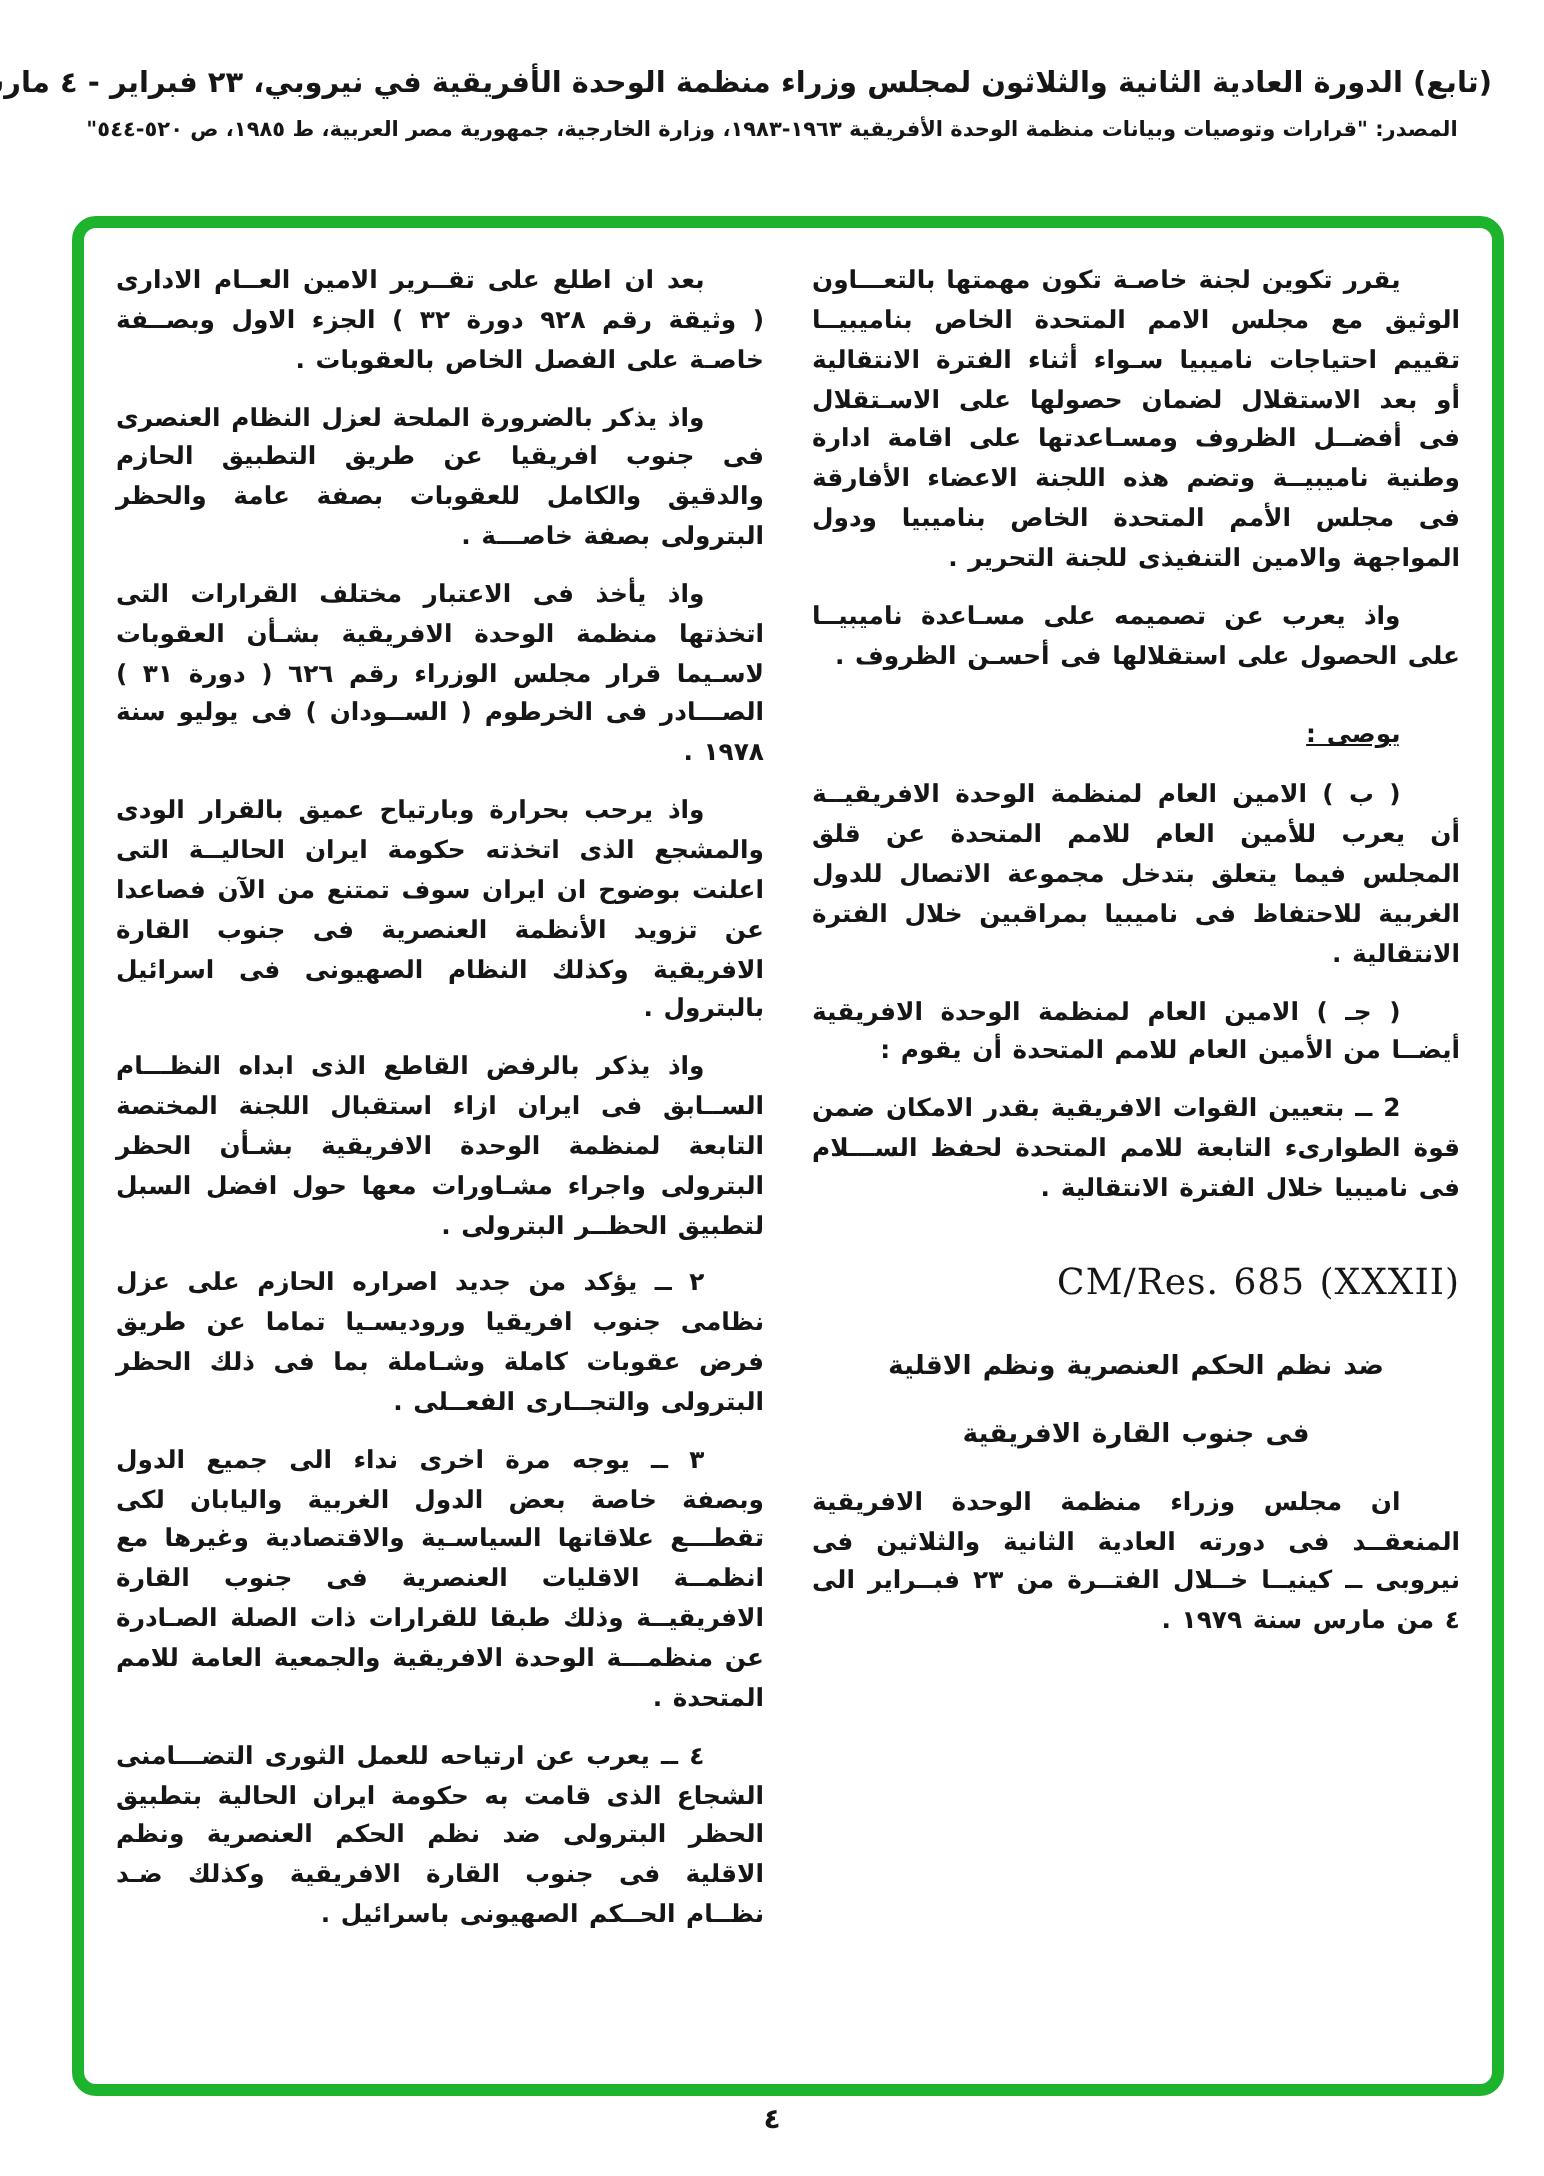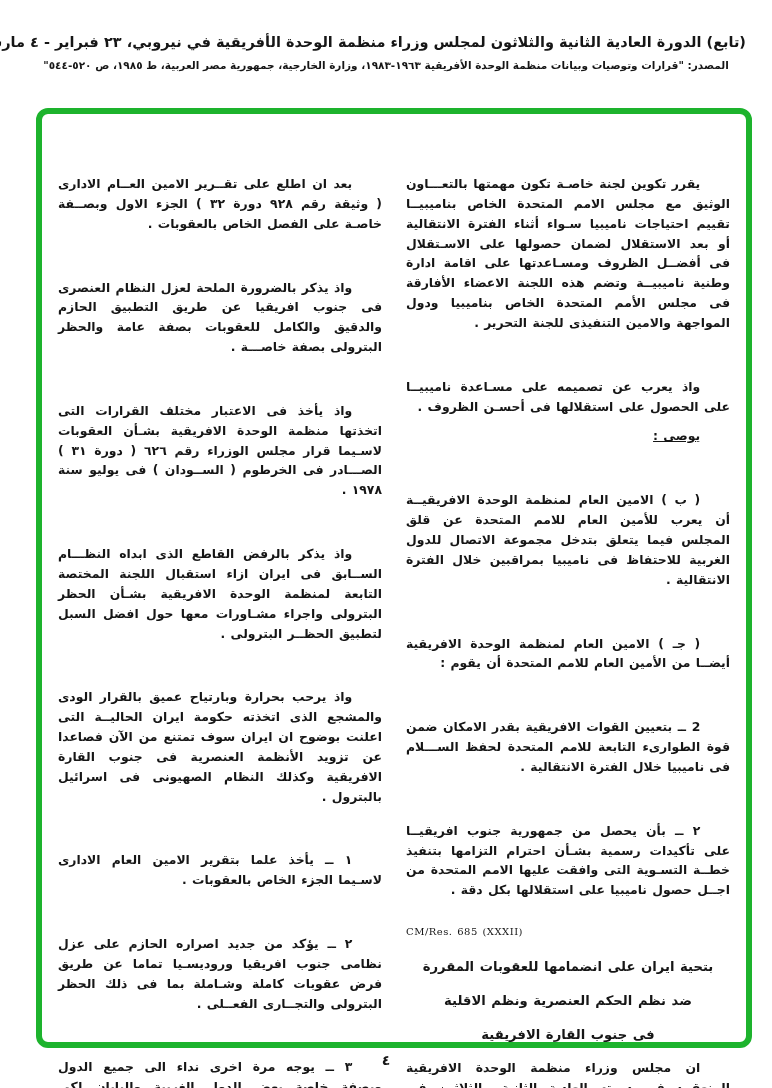--- a/index.html
+++ b/index.html
@@ -54,31 +54,30 @@
   }
 
   
   .para {
     font-size: 12.4px;
     font-weight: 700;
     line-height: 1.6;
     text-align: justify;
     margin-bottom: 9px;
     word-spacing: 1px;
-    margin-top: 44px;
   }
   .para.body   { text-indent: 2.4em; }
-  .para.subhead{ text-indent: 2.4em; margin: 10px 0 10px; text-decoration: underline; }
+  .para.subhead{ text-indent: 2.4em; margin: 20px 0 10px; text-decoration: underline; }
   .para.ref {
     direction: ltr;
-    text-align: left;
+    text-align: right;
     text-indent: 0;
     font-family: "DejaVu Serif", serif;
     font-weight: 500;
-    font-size: 10px;
+    font-size: 18px;
     letter-spacing: 0.5px;
     margin: 24px 0 16px;
   }
   .para.title {
     text-align: center;
     text-indent: 0;
     font-size: 13.2px;
     margin: 0 0 13px;
   }
   .para.title-main {
@@ -110,34 +109,31 @@
 
 <div class="green-box">
   <div class="columns">
     <div class="col" id="col-right">
         <p class="para body">يقرر تكوين لجنة خاصـة تكون مهمتها بالتعـــاون الوثيق مع مجلس الامم المتحدة الخاص بناميبيــا تقييم احتياجات ناميبيا سـواء أثناء الفترة الانتقالية أو بعد الاستقلال لضمان حصولها على الاسـتقلال فى أفضــل الظروف ومسـاعدتها على اقامة ادارة وطنية ناميبيــة وتضم هذه اللجنة الاعضاء الأفارقة فى مجلس الأمم المتحدة الخاص بناميبيا ودول المواجهة والامين التنفيذى للجنة التحرير .</p>
         <p class="para body">واذ يعرب عن تصميمه على مسـاعدة ناميبيــا على الحصول على استقلالها فى أحسـن الظروف .</p>
         <p class="para subhead">يوصى :</p>
         <p class="para body">( ب ) الامين العام لمنظمة الوحدة الافريقيــة أن يعرب للأمين العام للامم المتحدة عن قلق المجلس فيما يتعلق بتدخل مجموعة الاتصال للدول الغربية للاحتفاظ فى ناميبيا بمراقبين خلال الفترة الانتقالية .</p>
         <p class="para body">( جـ ) الامين العام لمنظمة الوحدة الافريقية أيضــا من الأمين العام للامم المتحدة أن يقوم :</p>
         <p class="para body">2 ــ بتعيين القوات الافريقية بقدر الامكان ضمن قوة الطوارىء التابعة للامم المتحدة لحفظ الســـلام فى ناميبيا خلال الفترة الانتقالية .</p>
-        <p class="para body">٢ ــ بأن يحصل من جمهورية جنوب افريقيــا على تأكيدات رسمية بشـأن احترام التزامها بتنفيذ خطــة التسـوية التى وافقت عليها الامم المتحدة من اجــل حصول ناميبيا على استقلالها بكل دقة .</p>
         <p class="para ref">CM/Res. 685 (XXXII)</p>
-        <p class="para title">بتحية ايران على انضمامها للعقوبات المقررة</p>
         <p class="para title">ضد نظم الحكم العنصرية ونظم الاقلية</p>
         <p class="para title">فى جنوب القارة الافريقية</p>
         <p class="para body last">ان مجلس وزراء منظمة الوحدة الافريقية المنعقــد فى دورته العادية الثانية والثلاثين فى نيروبى ــ كينيــا خــلال الفتــرة من ٢٣ فبــراير الى ٤ من مارس سنة ١٩٧٩ .</p>
       </div>
     <div class="col" id="col-left">
         <p class="para body">بعد ان اطلع على تقــرير الامين العــام الادارى ( وثيقة رقم ٩٢٨ دورة ٣٢ ) الجزء الاول وبصــفة خاصـة على الفصل الخاص بالعقوبات .</p>
         <p class="para body">واذ يذكر بالضرورة الملحة لعزل النظام العنصرى فى جنوب افريقيا عن طريق التطبيق الحازم والدقيق والكامل للعقوبات بصفة عامة والحظر البترولى بصفة خاصـــة .</p>
         <p class="para body">واذ يأخذ فى الاعتبار مختلف القرارات التى اتخذتها منظمة الوحدة الافريقية بشـأن العقوبات لاسـيما قرار مجلس الوزراء رقم ٦٢٦ ( دورة ٣١ ) الصـــادر فى الخرطوم ( الســودان ) فى يوليو سنة ١٩٧٨ .</p>
+        <p class="para body">واذ يرحب بحرارة وبارتياح عميق بالقرار الودى والمشجع الذى اتخذته حكومة ايران الحاليــة التى اعلنت بوضوح ان ايران سوف تمتنع من الآن فصاعدا عن تزويد الأنظمة العنصرية فى جنوب القارة الافريقية وكذلك النظام الصهيونى فى اسرائيل بالبترول .</p>
         <p class="para body">واذ يذكر بالرفض القاطع الذى ابداه النظـــام الســابق فى ايران ازاء استقبال اللجنة المختصة التابعة لمنظمة الوحدة الافريقية بشـأن الحظر البترولى واجراء مشـاورات معها حول افضل السبل لتطبيق الحظــر البترولى .</p>
-        <p class="para body">واذ يرحب بحرارة وبارتياح عميق بالقرار الودى والمشجع الذى اتخذته حكومة ايران الحاليــة التى اعلنت بوضوح ان ايران سوف تمتنع من الآن فصاعدا عن تزويد الأنظمة العنصرية فى جنوب القارة الافريقية وكذلك النظام الصهيونى فى اسرائيل بالبترول .</p>
-        <p class="para body">١ ــ يأخذ علما بتقرير الامين العام الادارى لاسـيما الجزء الخاص بالعقوبات .</p>
         <p class="para body">٢ ــ يؤكد من جديد اصراره الحازم على عزل نظامى جنوب افريقيا وروديسـيا تماما عن طريق فرض عقوبات كاملة وشـاملة بما فى ذلك الحظر البترولى والتجــارى الفعــلى .</p>
         <p class="para body">٣ ــ يوجه مرة اخرى نداء الى جميع الدول وبصفة خاصة بعض الدول الغربية واليابان لكى تقطـــع علاقاتها السياسـية والاقتصادية وغيرها مع انظمــة الاقليات العنصرية فى جنوب القارة الافريقيــة وذلك طبقا للقرارات ذات الصلة الصـادرة عن منظمـــة الوحدة الافريقية والجمعية العامة للامم المتحدة .</p>
         <p class="para body">٤ ــ يعرب عن ارتياحه للعمل الثورى التضـــامنى الشجاع الذى قامت به حكومة ايران الحالية بتطبيق الحظر البترولى ضد نظم الحكم العنصرية ونظم الاقلية فى جنوب القارة الافريقية وكذلك ضـد نظــام الحــكم الصهيونى باسرائيل .</p>
       </div>
   </div>
 </div>
 
 <div class="page-number">٤</div>
 
 </body></html>

